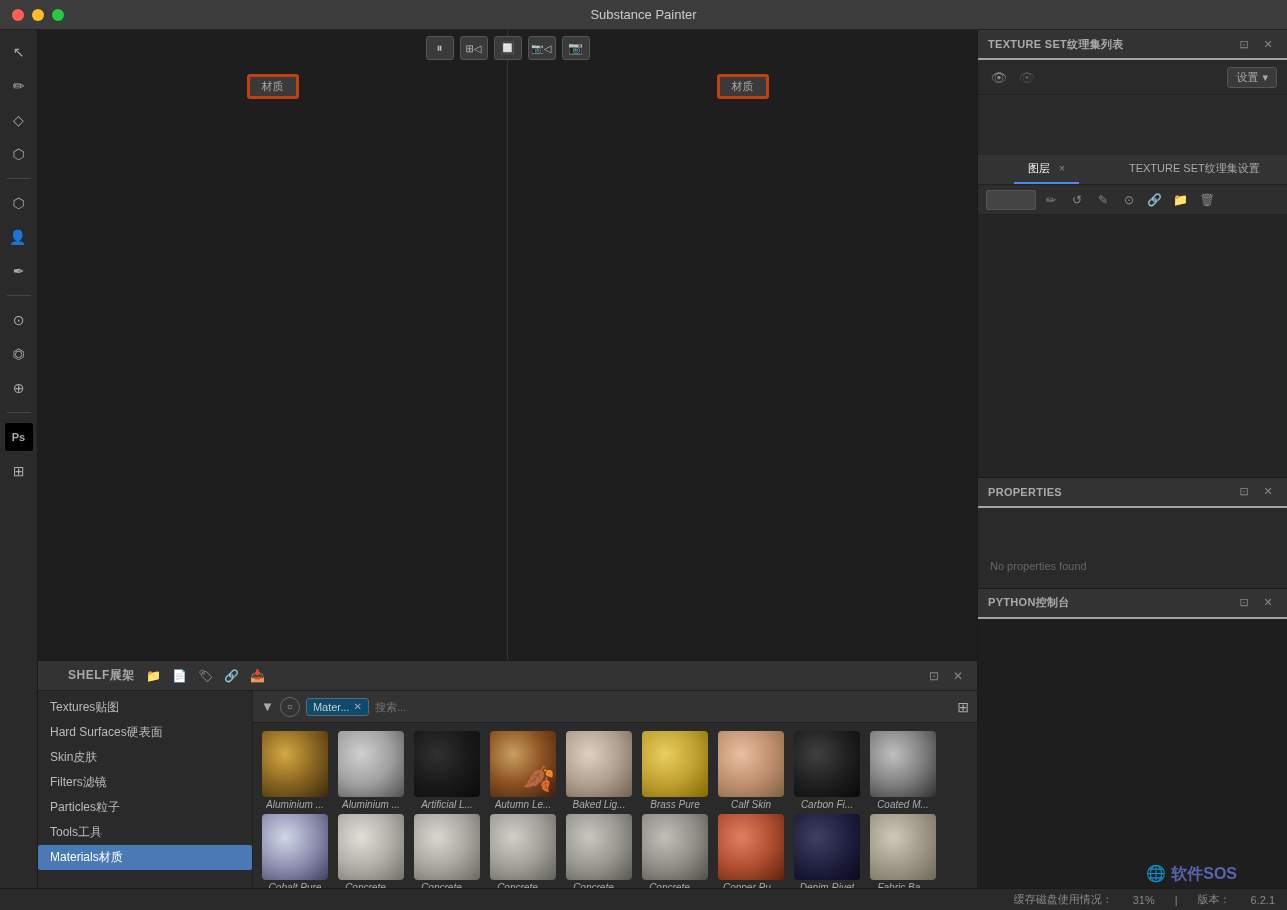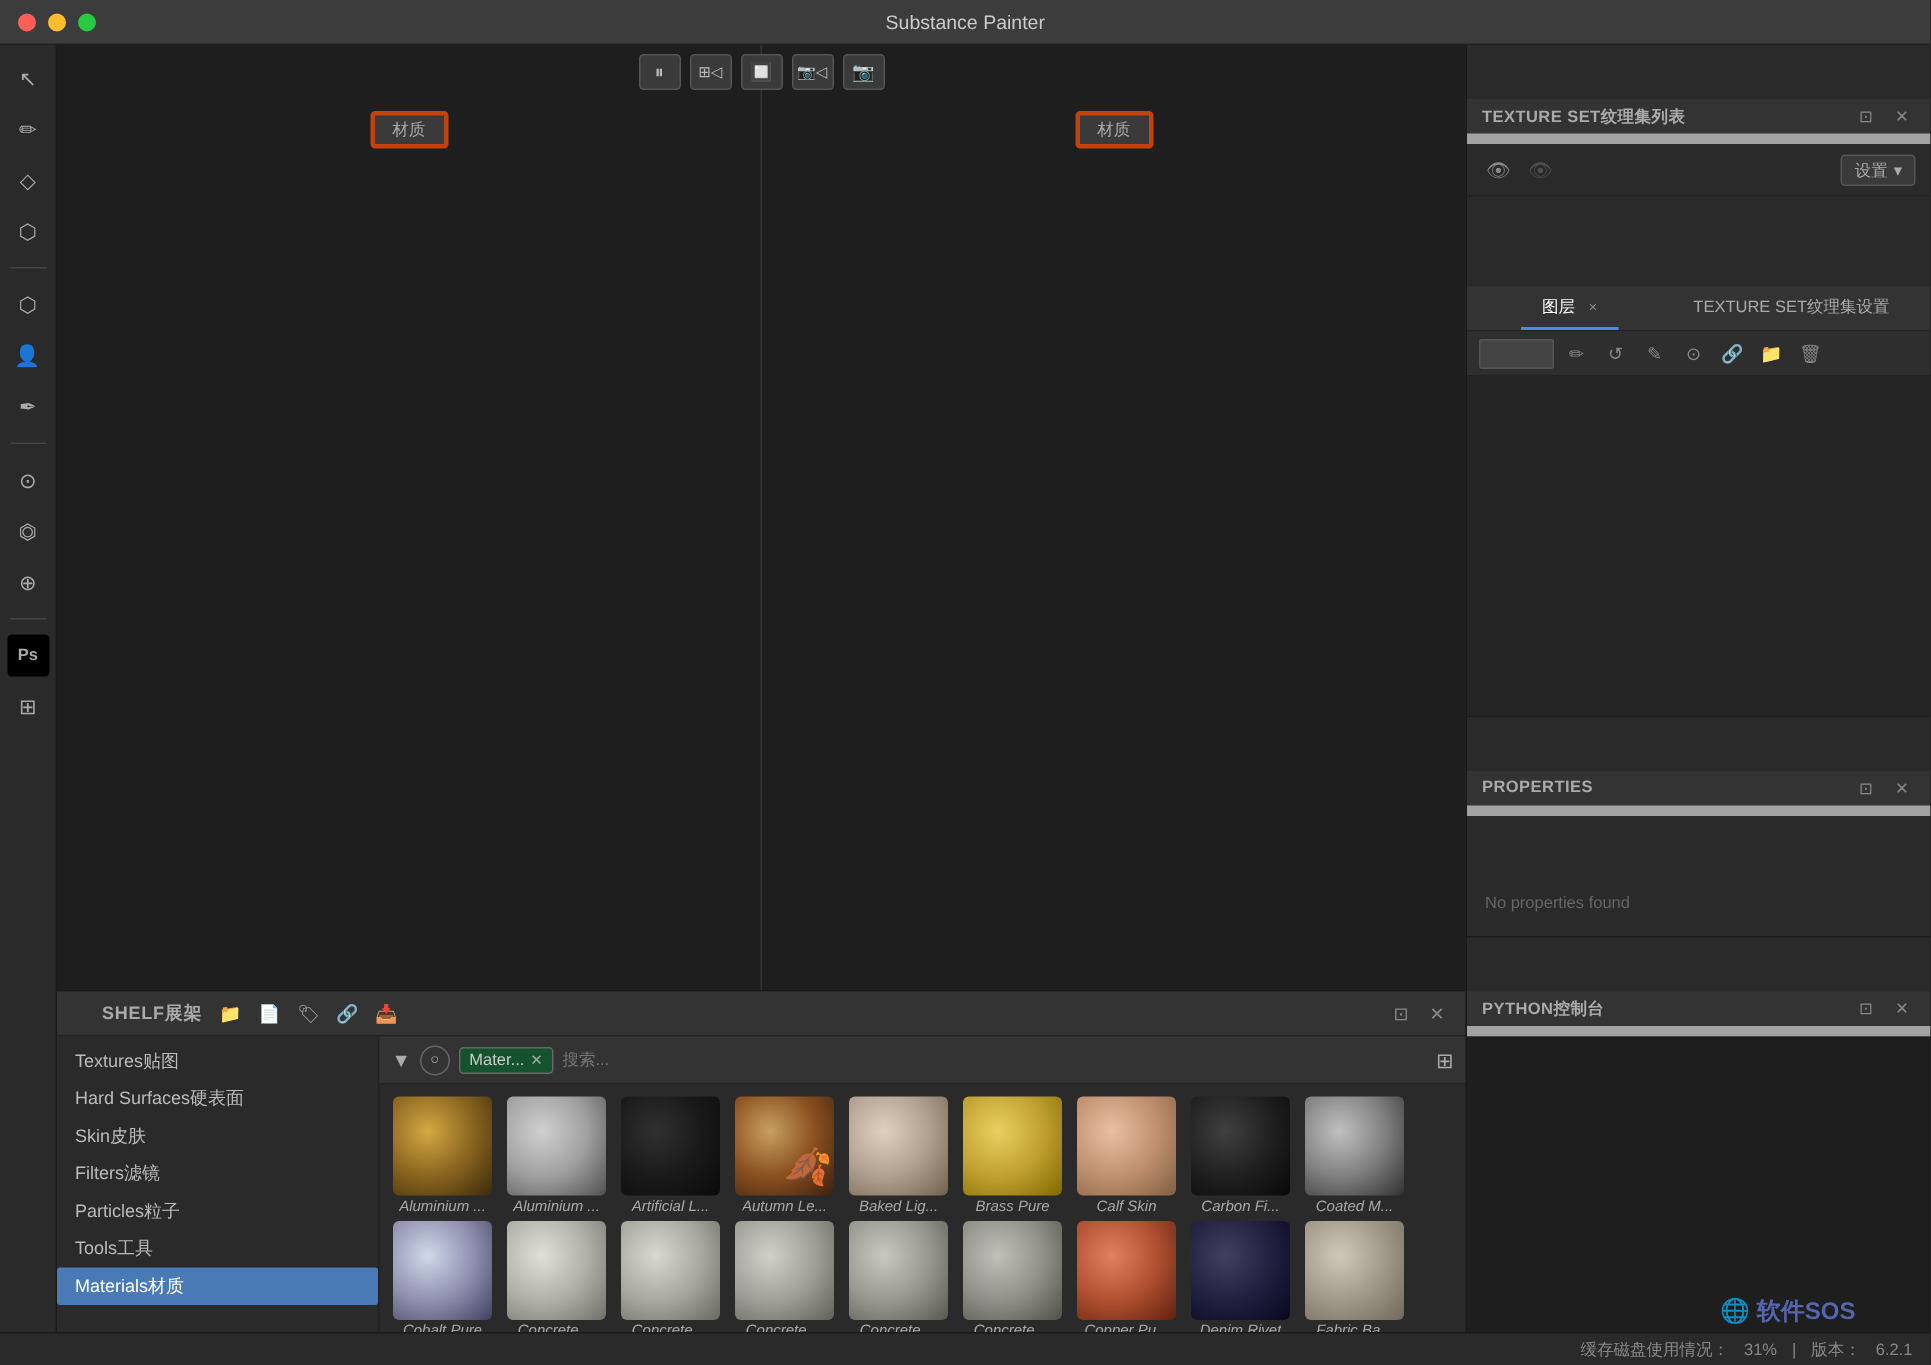--- a/index.html
+++ b/index.html
@@ -232,21 +232,21 @@
       border-radius: 50%;
       border: 1px solid #666;
       display: flex;
       align-items: center;
       justify-content: center;
       color: #aaa;
       font-size: 10px;
       cursor: pointer;
     }
     .shelf-tag {
-      background: #14532d;
+      background: #0c4a6e;
       border: 1px solid #666;
       border-radius: 3px;
       padding: 2px 6px;
       font-size: 11px;
       color: #ccc;
       display: flex;
       align-items: center;
       gap: 4px;
     }
     .shelf-tag-close {
@@ -385,23 +385,22 @@
       border-left: 1px solid #1a1a1a;
       display: flex;
       flex-direction: column;
     }
     .panel-header {
       height: 30px;
       background: #333;
       display: flex;
       align-items: center;
       padding: 0 10px;
-      border-bottom: 7px solid #a3a3a3;
+      border-bottom: 2px solid #a3a3a3;
       justify-content: space-between;
-      margin-top: 36px;
     }
     .panel-header-title {
       font-size: 11px;
       color: #aaa;
       font-weight: bold;
       letter-spacing: 0.3px;
     }
     .panel-header-icons {
       display: flex;
       gap: 6px;
@@ -544,21 +543,21 @@
       right: 0;
       height: 22px;
       background: #2a2a2a;
       border-top: 1px solid #1a1a1a;
       display: flex;
       align-items: center;
       padding: 0 12px;
       font-size: 11px;
       color: #888;
       justify-content: flex-end;
-      gap: 10px;
+      gap: 20px;
       text-align: right;
     }
 
     .texture-set-section {
       background: #2a2a2a;
     }
     .texture-set-eye-row {
       display: flex;
       align-items: center;
       gap: 6px;

